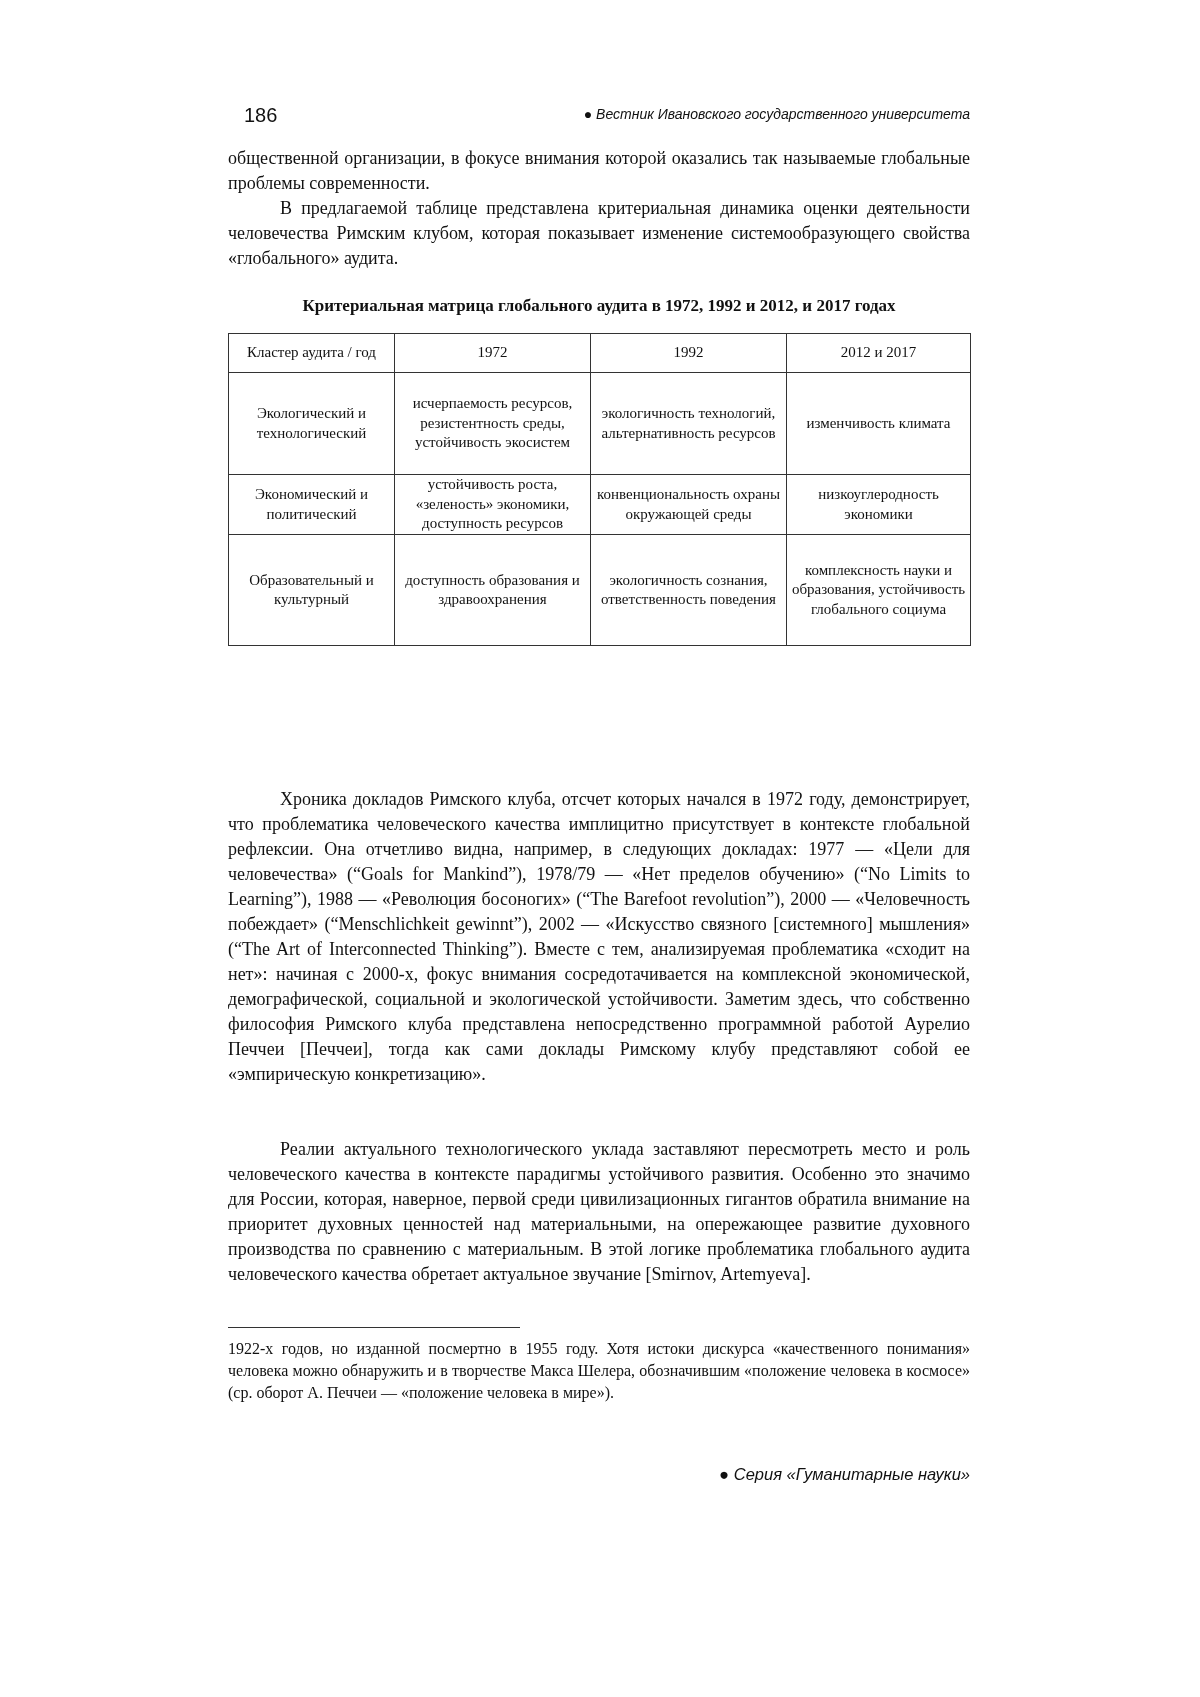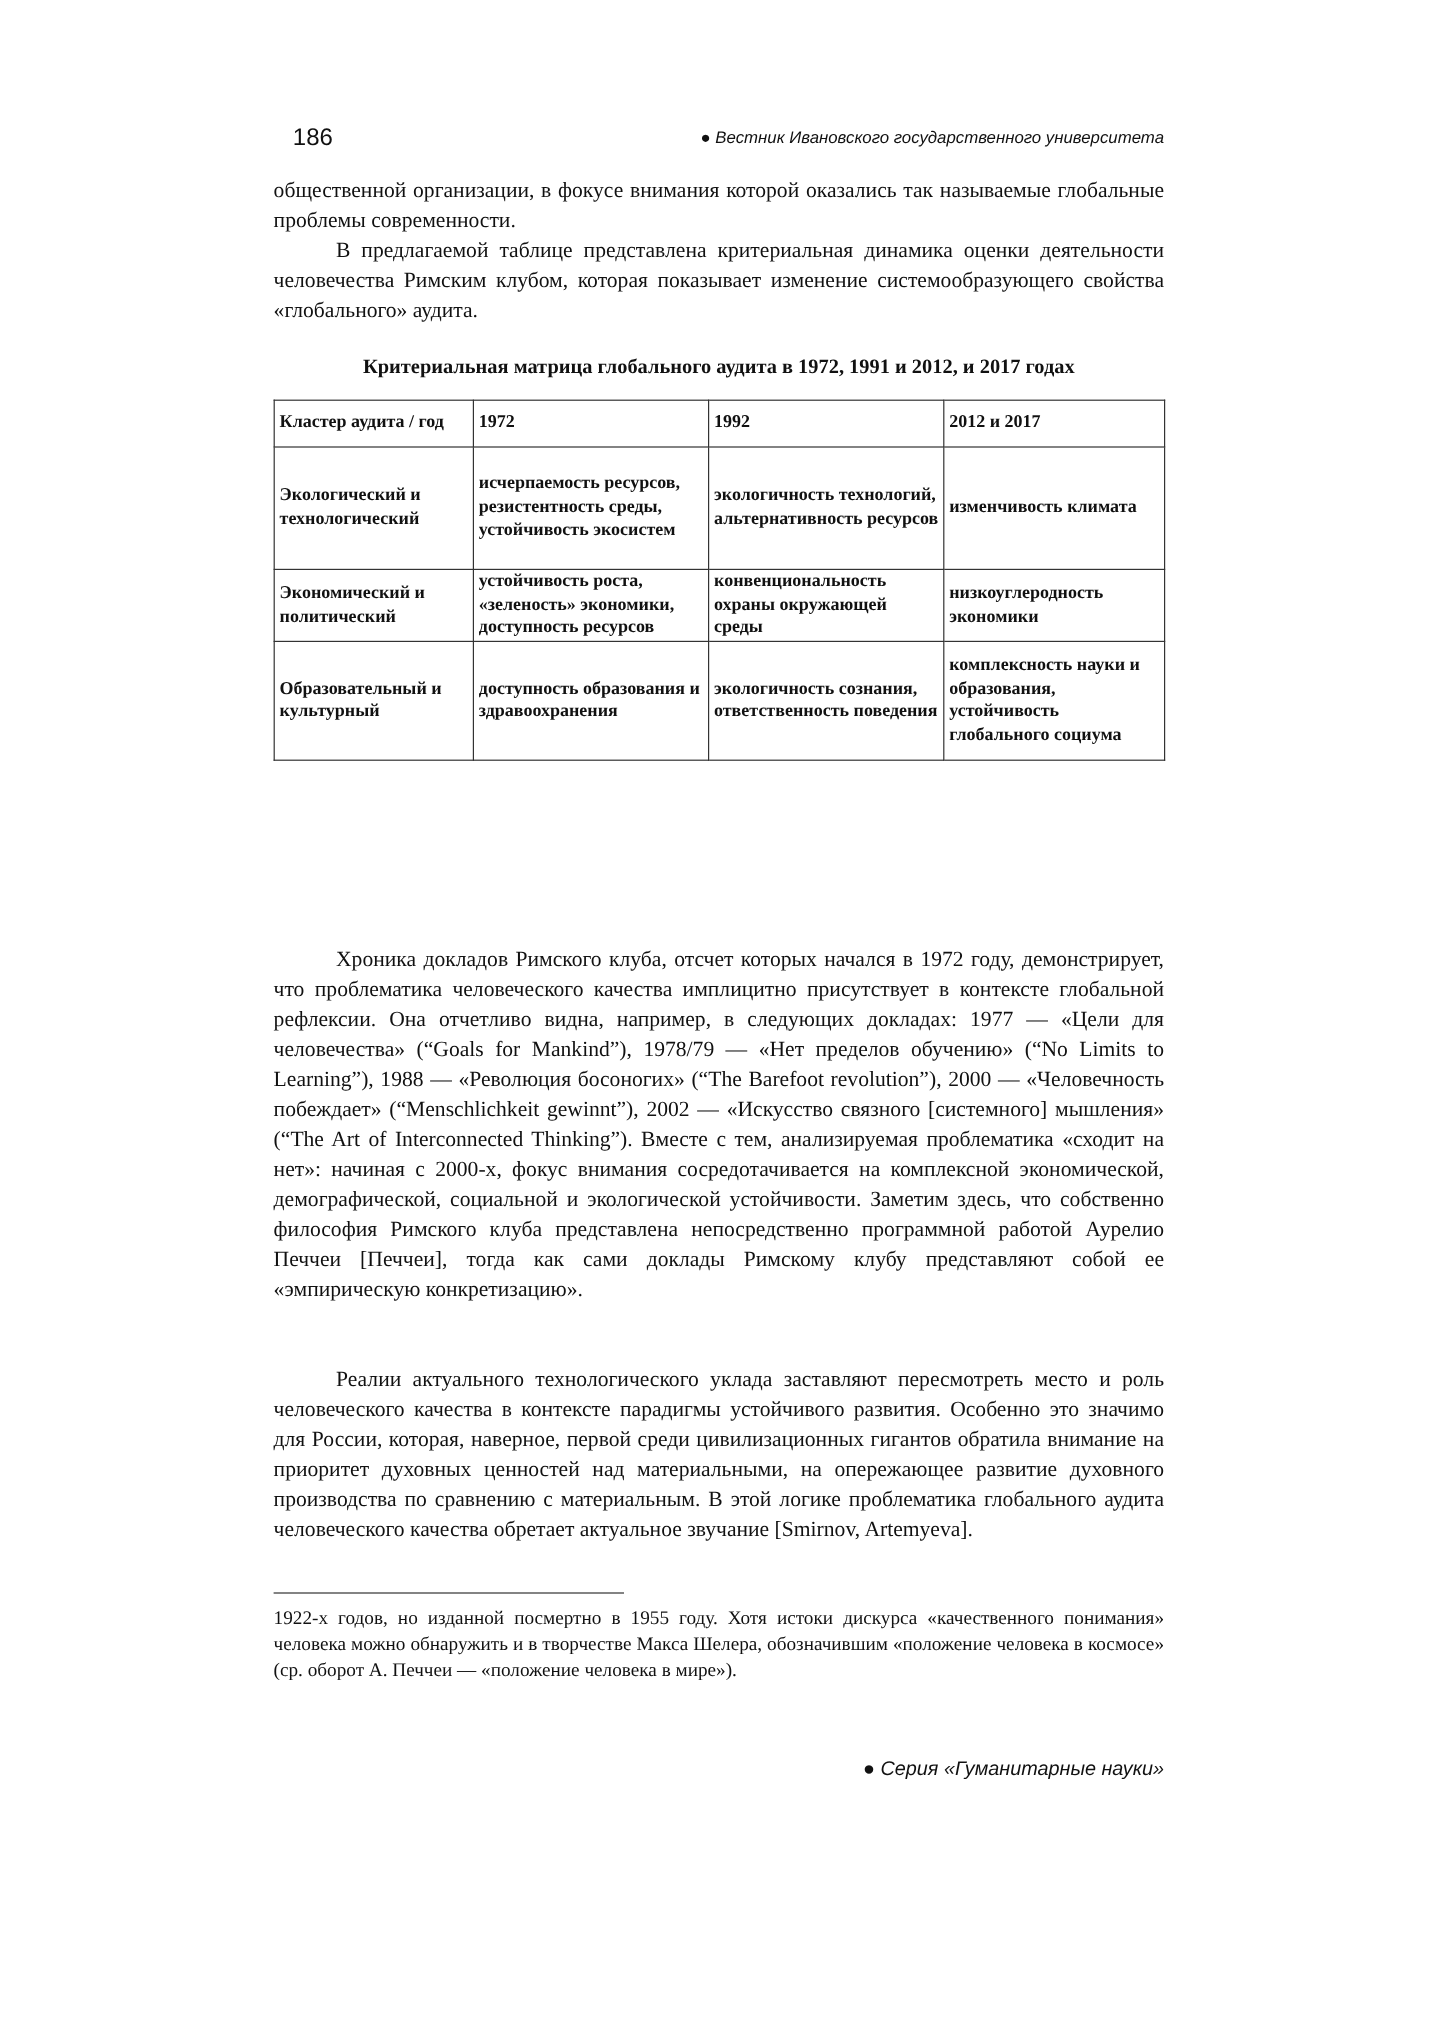--- a/index.html
+++ b/index.html
@@ -8,41 +8,41 @@
     font-family: "Liberation Sans", sans-serif; }
   .page-num { position: absolute; left: 16px; top: 0; font-size: 20px; }
   .journal { position: absolute; right: 0; top: 2px; font-size: 14px; font-style: italic; }
   .body-text { font-family: "Liberation Serif", serif; font-size: 18px; line-height: 25px; text-align: justify; margin: 0; }
   .p-block { position: absolute; left: 228px; width: 742px; }
   .indent { text-indent: 52px; }
   .table-title { position: absolute; left: 228px; top: 296px; width: 742px; text-align: center;
     font-family: "Liberation Serif", serif; font-weight: bold; font-size: 17px; }
   table.matrix { position: absolute; left: 228px; top: 333px; width: 742px; border-collapse: collapse;
     font-family: "Liberation Serif", serif; font-size: 15px; line-height: 19.5px; table-layout: fixed; }
-  table.matrix th, table.matrix td { border: 1.5px solid #333; text-align: left; vertical-align: middle;
-    font-weight: bold; padding: 0 4px; }
+  table.matrix th, table.matrix td { border: 1.5px solid #333; text-align: center; vertical-align: middle;
+    font-weight: normal; padding: 0 4px; }
   table.matrix th { height: 38px; }
   .footnote-rule { position: absolute; left: 228px; top: 1327px; width: 292px; height: 0; border-top: 1.5px solid #333; }
   .footnote { position: absolute; left: 228px; top: 1338px; width: 742px;
     font-family: "Liberation Serif", serif; font-size: 16px; line-height: 22px; text-align: justify; margin: 0; }
   .running-footer { position: absolute; right: 230px; top: 1465px; font-family: "Liberation Sans", sans-serif;
     font-style: italic; font-size: 16.5px; }
 </style>
 </head>
 <body>
 
 <div class="running-header">
   <span class="page-num">186</span>
   <span class="journal">● Вестник Ивановского государственного университета</span>
 </div>
 
 <p class="body-text p-block" style="top:146px;">общественной организации, в фокусе внимания которой оказались так называемые глобальные проблемы современности.</p>
 <p class="body-text p-block indent" style="top:196px;">В предлагаемой таблице представлена критериальная динамика оценки деятельности человечества Римским клубом, которая показывает изменение системообразующего свойства «глобального» аудита.</p>
 
-<div class="table-title">Критериальная матрица глобального аудита в 1972, 1991 и 2012, и 2017 годах</div>
+<div class="table-title">Критериальная матрица глобального аудита в 1972, 1992 и 2012, и 2017 годах</div>
 
 <table class="matrix">
   <colgroup>
     <col style="width:166px">
       <col style="width:196px">
       <col style="width:196px">
       <col style="width:184px">
   </colgroup>
   <thead>
     <tr>
@@ -58,21 +58,21 @@
       <td>исчерпаемость ресурсов, резистентность среды, устойчивость экосистем</td>
       <td>экологичность технологий, альтернативность ресурсов</td>
       <td>изменчивость климата</td>
     </tr>
     <tr style="height:60px">
       <td>Экономический и политический</td>
       <td>устойчивость роста, «зеленость» экономики, доступность ресурсов</td>
       <td>конвенциональность охраны окружающей среды</td>
       <td>низкоуглеродность экономики</td>
     </tr>
-    <tr style="height:99px">
+    <tr style="height:111px">
       <td>Образовательный и культурный</td>
       <td>доступность образования и здравоохранения</td>
       <td>экологичность сознания, ответственность поведения</td>
       <td>комплексность науки и образования, устойчивость глобального социума</td>
     </tr>
   </tbody>
 </table>
 
 <p class="body-text p-block indent" style="top:787px;">Хроника докладов Римского клуба, отсчет которых начался в 1972 году, демонстрирует, что проблематика человеческого качества имплицитно присутствует в контексте глобальной рефлексии. Она отчетливо видна, например, в следующих докладах: 1977 — «Цели для человечества» (“Goals for Mankind”), 1978/79 — «Нет пределов обучению» (“No Limits to Learning”), 1988 — «Революция босоногих» (“The Barefoot revolution”), 2000 — «Человечность побеждает» (“Menschlichkeit gewinnt”), 2002 — «Искусство связного [системного] мышления» (“The Art of Interconnected Thinking”). Вместе с тем, анализируемая проблематика «сходит на нет»: начиная с 2000-х, фокус внимания сосредотачивается на комплексной экономической, демографической, социальной и экологической устойчивости. Заметим здесь, что собственно философия Римского клуба представлена непосредственно программной работой Аурелио Печчеи [Печчеи], тогда как сами доклады Римскому клубу представляют собой ее «эмпирическую конкретизацию».</p>
 <p class="body-text p-block indent" style="top:1137px;">Реалии актуального технологического уклада заставляют пересмотреть место и роль человеческого качества в контексте парадигмы устойчивого развития. Особенно это значимо для России, которая, наверное, первой среди цивилизационных гигантов обратила внимание на приоритет духовных ценностей над материальными, на опережающее развитие духовного производства по сравнению с материальным. В этой логике проблематика глобального аудита человеческого качества обретает актуальное звучание [Smirnov, Artemyeva].</p>

